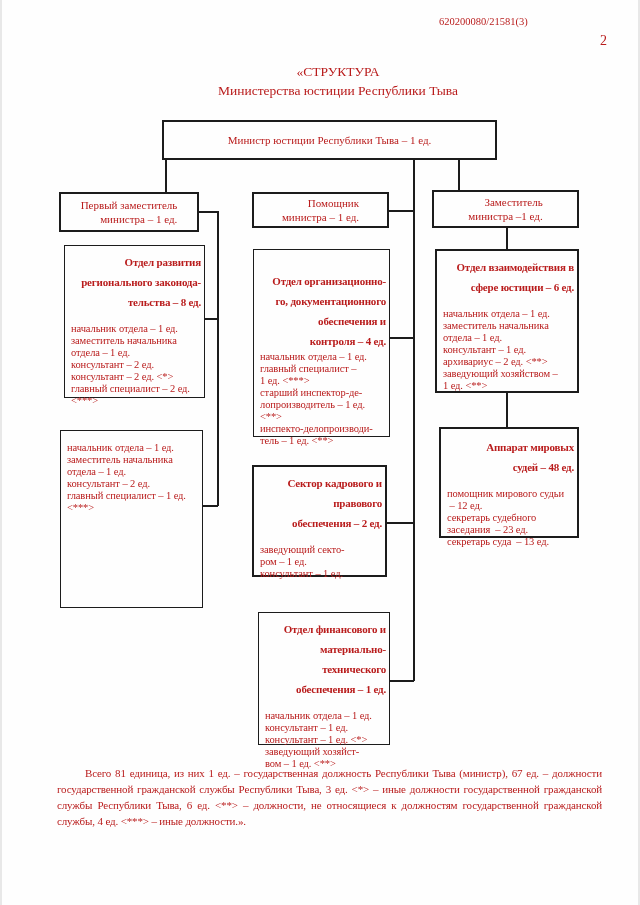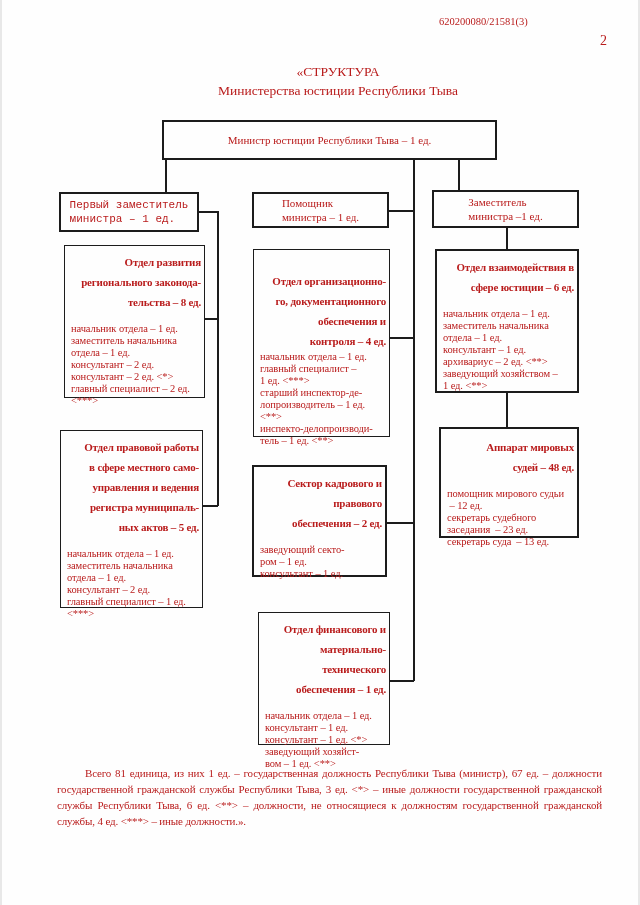--- a/index.html
+++ b/index.html
@@ -12,21 +12,21 @@
   .page-number{position:absolute;left:598px;top:33px;font-size:14px;}
   .page-title{
     position:absolute;left:16px;top:62px;width:640px;text-align:center;
     font-size:13.5px;line-height:19px;white-space:pre-line;
   }
   .obox{
     position:absolute;border:1.5px solid #1c1c1c;background:#fefefe;box-sizing:border-box;
   }
   .obox.heavy{border-width:2px;}
   .obox.center-label{
-    display:flex;align-items:center;justify-content:center;text-align:left;
+    display:flex;align-items:center;justify-content:center;text-align:right;
     font-size:11px;line-height:14px;
   }
   .lines{white-space:pre-line;}
   .box-title{
     font-weight:bold;text-align:right;font-size:11px;line-height:20px;
     letter-spacing:-0.2px;padding:6px 3px 0 3px;
   }
   .box-body{
     font-size:10.5px;line-height:12px;text-align:left;
     letter-spacing:-0.1px;padding:0 2px 0 6px;margin-top:11px;
@@ -47,46 +47,41 @@
 
 <div class="page">
 
   <div class="doc-number">620200080/21581(3)</div>
   <div class="page-number">2</div>
   <div class="page-title lines">«СТРУКТУРА
 Министерства юстиции Республики Тыва</div>
 
   <div class="obox heavy center-label lines" style="left:160px;top:120px;width:335px;height:40px;">Министр юстиции Республики Тыва – 1 ед.</div>
 
-  <div class="obox heavy center-label lines" style="left:57px;top:192px;width:140px;height:40px;font-family:Liberation Mono, monospace;">Первый заместитель
+  <div class="obox heavy center-label lines" style="left:57px;top:192px;width:140px;height:40px;">Первый заместитель
 министра – 1 ед.</div>
   <div class="obox heavy center-label lines" style="left:250px;top:192px;width:137px;height:36px;">Помощник
 министра – 1 ед.</div>
   <div class="obox heavy center-label lines" style="left:430px;top:190px;width:147px;height:38px;">Заместитель
 министра –1 ед.</div>
 
   <div class="obox" style="left:62px;top:245px;width:141px;height:153px;">
     <div class="box-title lines">Отдел развития
 регионального законода-
 тельства – 8 ед.</div>
     <div class="box-body lines">начальник отдела – 1 ед.
 заместитель начальника
 отдела – 1 ед.
 консультант – 2 ед.
 консультант – 2 ед. &lt;*&gt;
 главный специалист – 2 ед.
 &lt;***&gt;</div>
   </div>
 
   <div class="obox" style="left:58px;top:430px;width:143px;height:178px;">
-    <div class="box-title lines">Отдел правовой работы
-в сфере местного само-
-управления и ведения
-регистра муниципаль-
-ных актов – 5 ед.</div>
     <div class="box-body lines">начальник отдела – 1 ед.
 заместитель начальника
 отдела – 1 ед.
 консультант – 2 ед.
 главный специалист – 1 ед.
 &lt;***&gt;</div>
   </div>
 
   <div class="obox no-gap pt-lg" style="left:251px;top:249px;width:137px;height:188px;">
     <div class="box-title lines">Отдел организационно-

